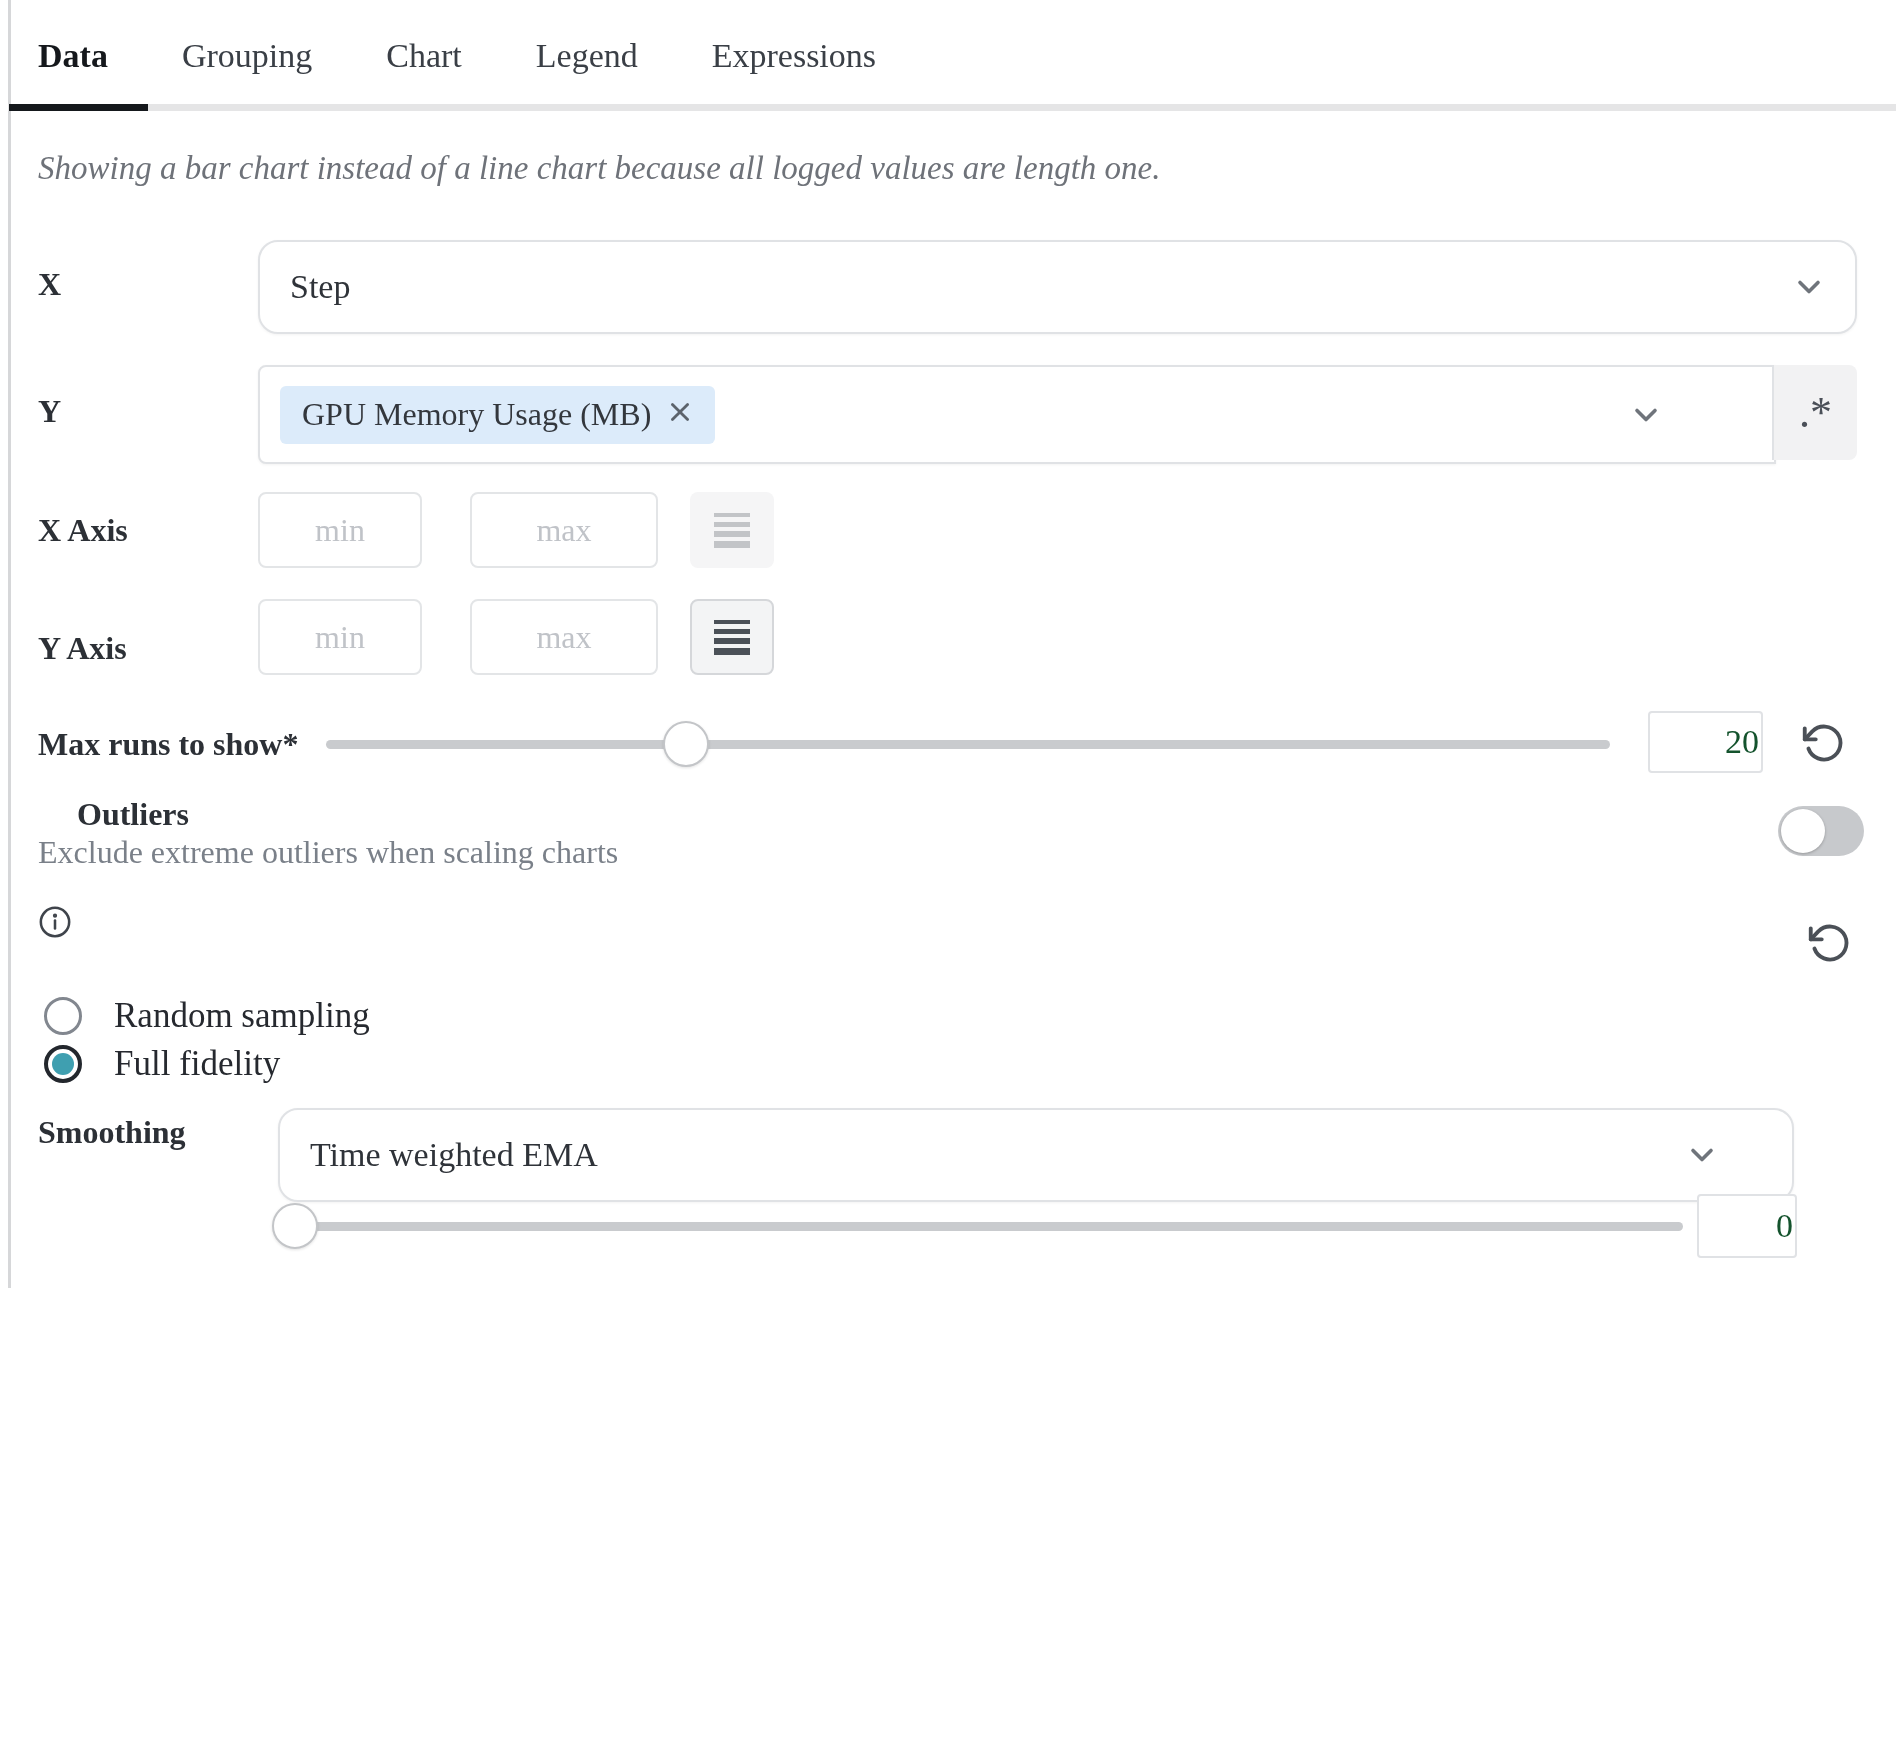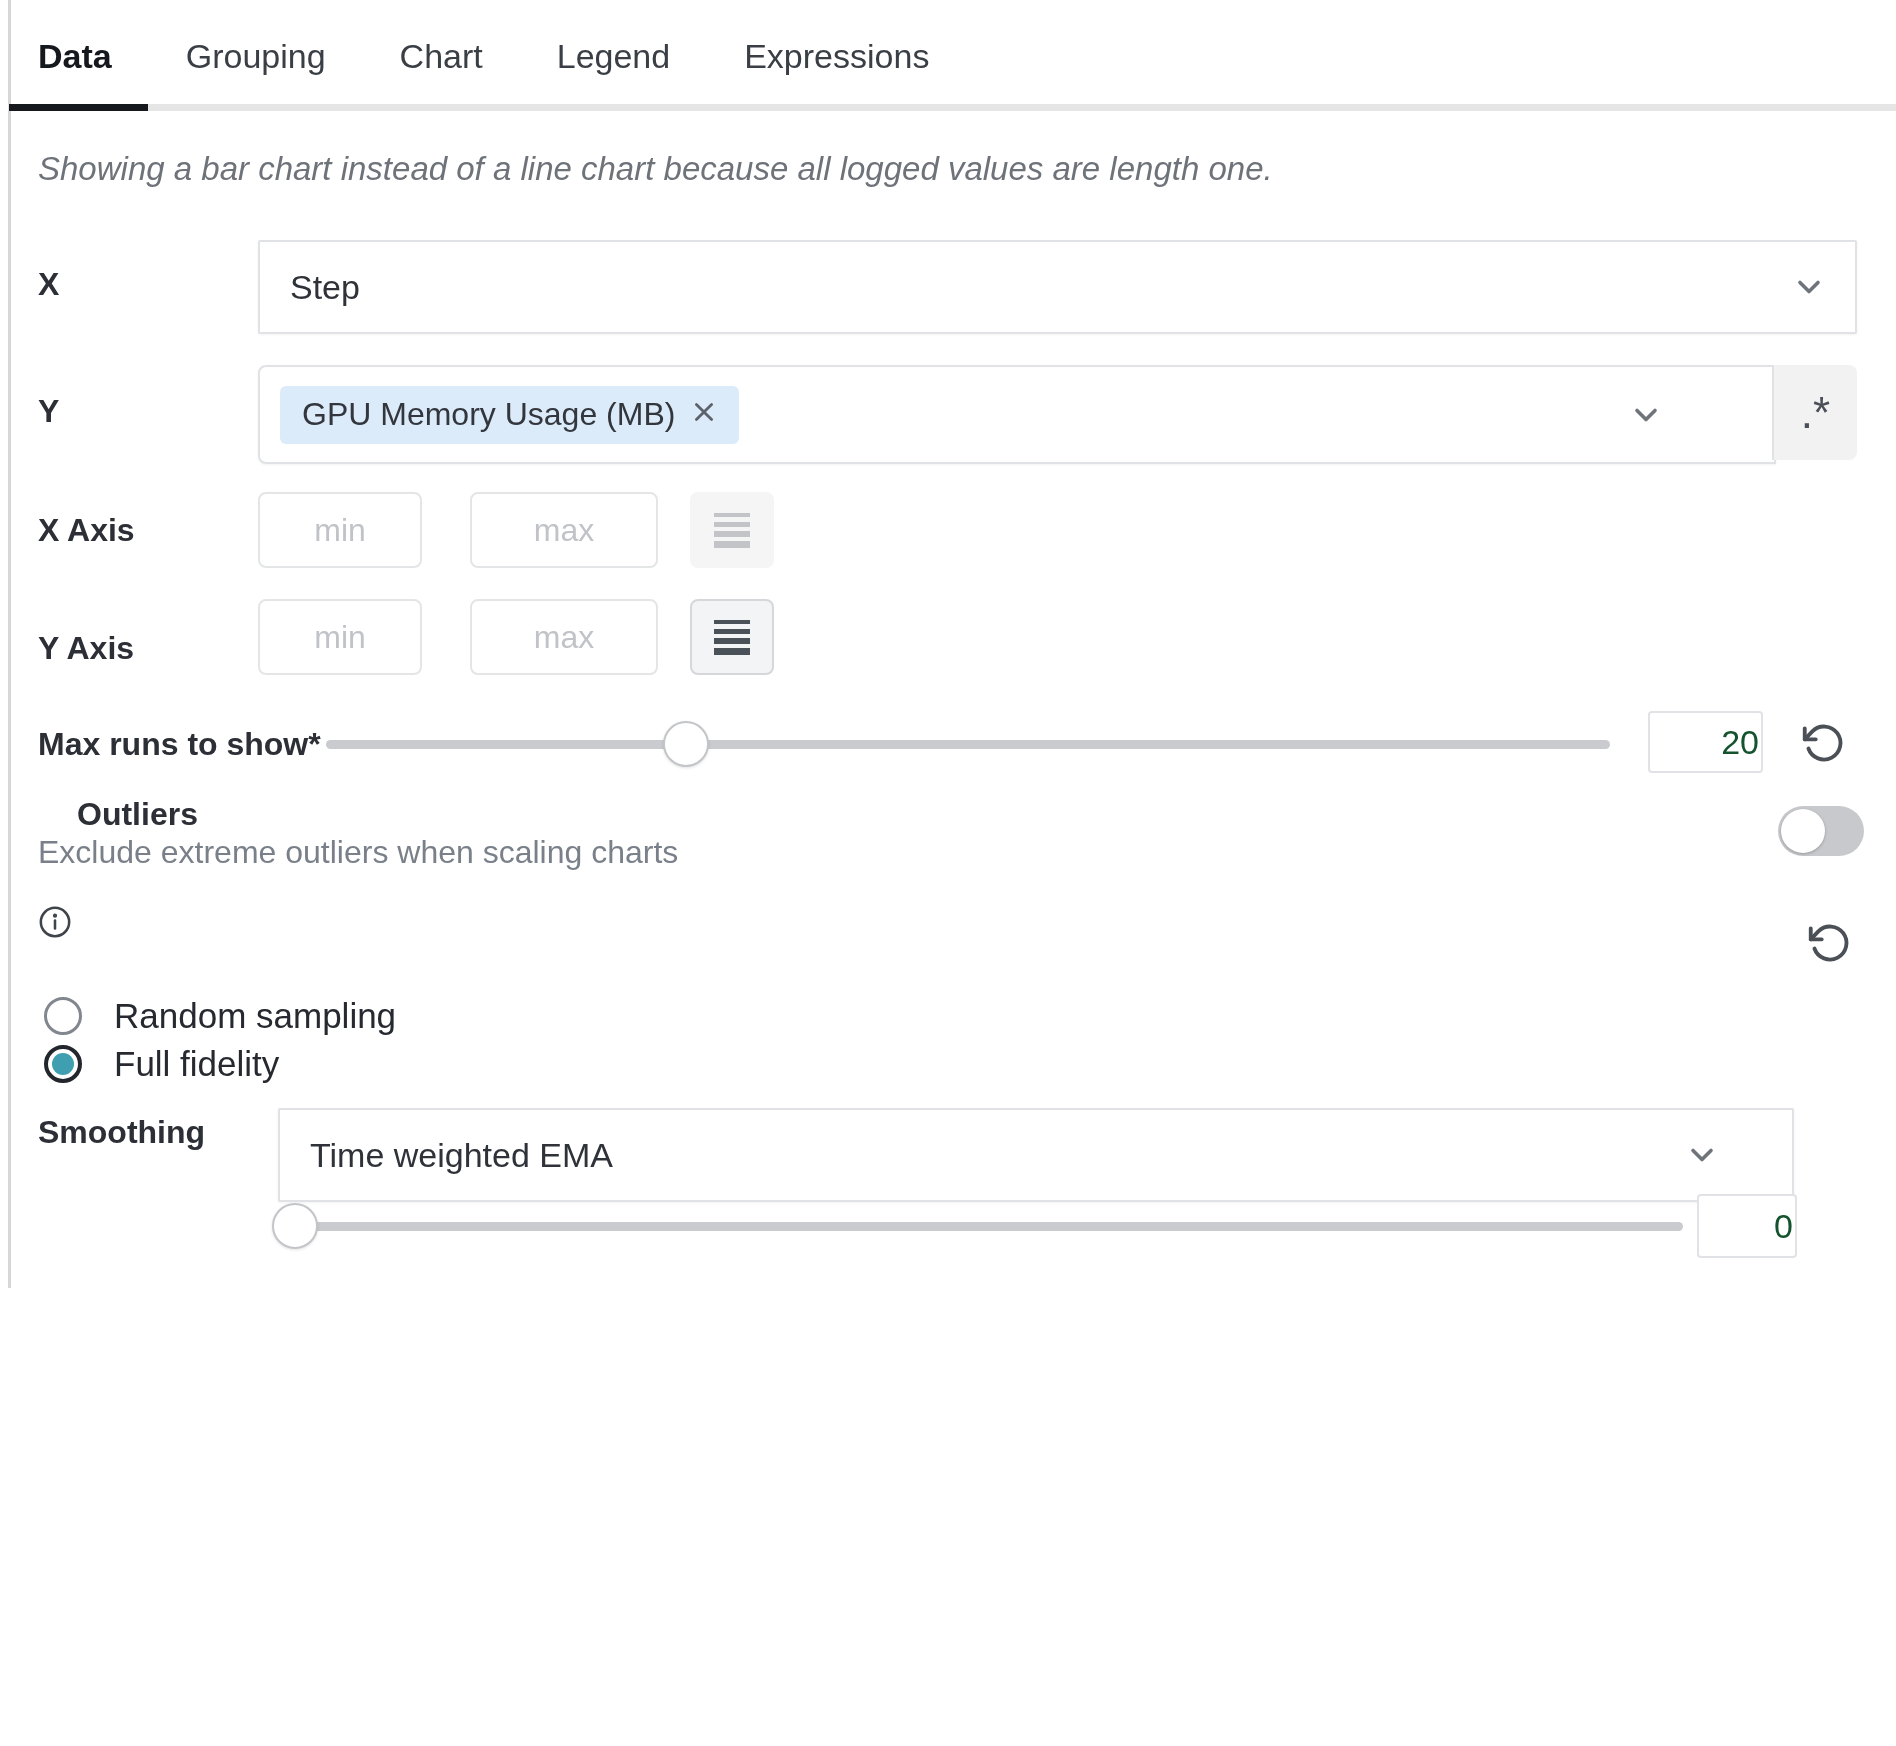--- a/index.html
+++ b/index.html
@@ -1,36 +1,36 @@
 <!DOCTYPE html>
 <html><head>
 <meta charset="utf-8">
 <style>
   html,body{margin:0;padding:0;background:#fff;}
   #panel{
     position:relative;width:1896px;height:1288px;background:#ffffff;overflow:hidden;
-    font-family:Liberation Sans, sans-serif;color:#33373d;
+    font-family:Liberation Serif, serif;color:#33373d;
   }
   .abs{position:absolute;}
   
   #left-border{left:8px;top:0;width:3px;height:1604px;background:#d6d7d9;}
   
   #tabs{left:38px;top:36px;display:flex;gap:74px;font-size:34px;color:#3a3f46;}
   .tab{cursor:pointer;line-height:40px;}
   .tab.active{font-weight:bold;color:#15181c;}
   #tab-track{left:8px;top:104px;right:0;height:7px;background:#e5e5e6;}
   #tab-active-bar{left:9px;top:104px;width:139px;height:7px;background:#15181c;}
   
   #notice{left:38px;top:150px;font-style:italic;font-size:33px;color:#6e7279;}
   
   .row-label{left:38px;font-size:32px;font-weight:600;color:#2c3036;}
   .sub-text{left:38px;font-size:32px;color:#7a8089;}
   
   .selectbox{
-    background:#fff;border:2px solid #e0e2e5;border-radius:2px;
+    background:#fff;border:2px solid #e0e2e5;border-radius:20px;
     display:flex;align-items:center;box-shadow:0 1px 3px rgba(0,0,0,0.05);
   }
   .selectbox .value{margin-left:30px;font-size:34px;color:#2f3339;}
   .chev{position:absolute;top:50%;transform:translateY(-50%);width:36px;height:36px;}
   .chev svg{width:36px;height:36px;stroke:#6f747b;stroke-width:2.4;fill:none;stroke-linecap:round;stroke-linejoin:round;}
   
   .tag{
     display:flex;align-items:center;gap:16px;background:#dcebfa;border-radius:6px;
     margin-left:20px;padding:10px 22px;font-size:32px;color:#33373d;height:38px;
   }

